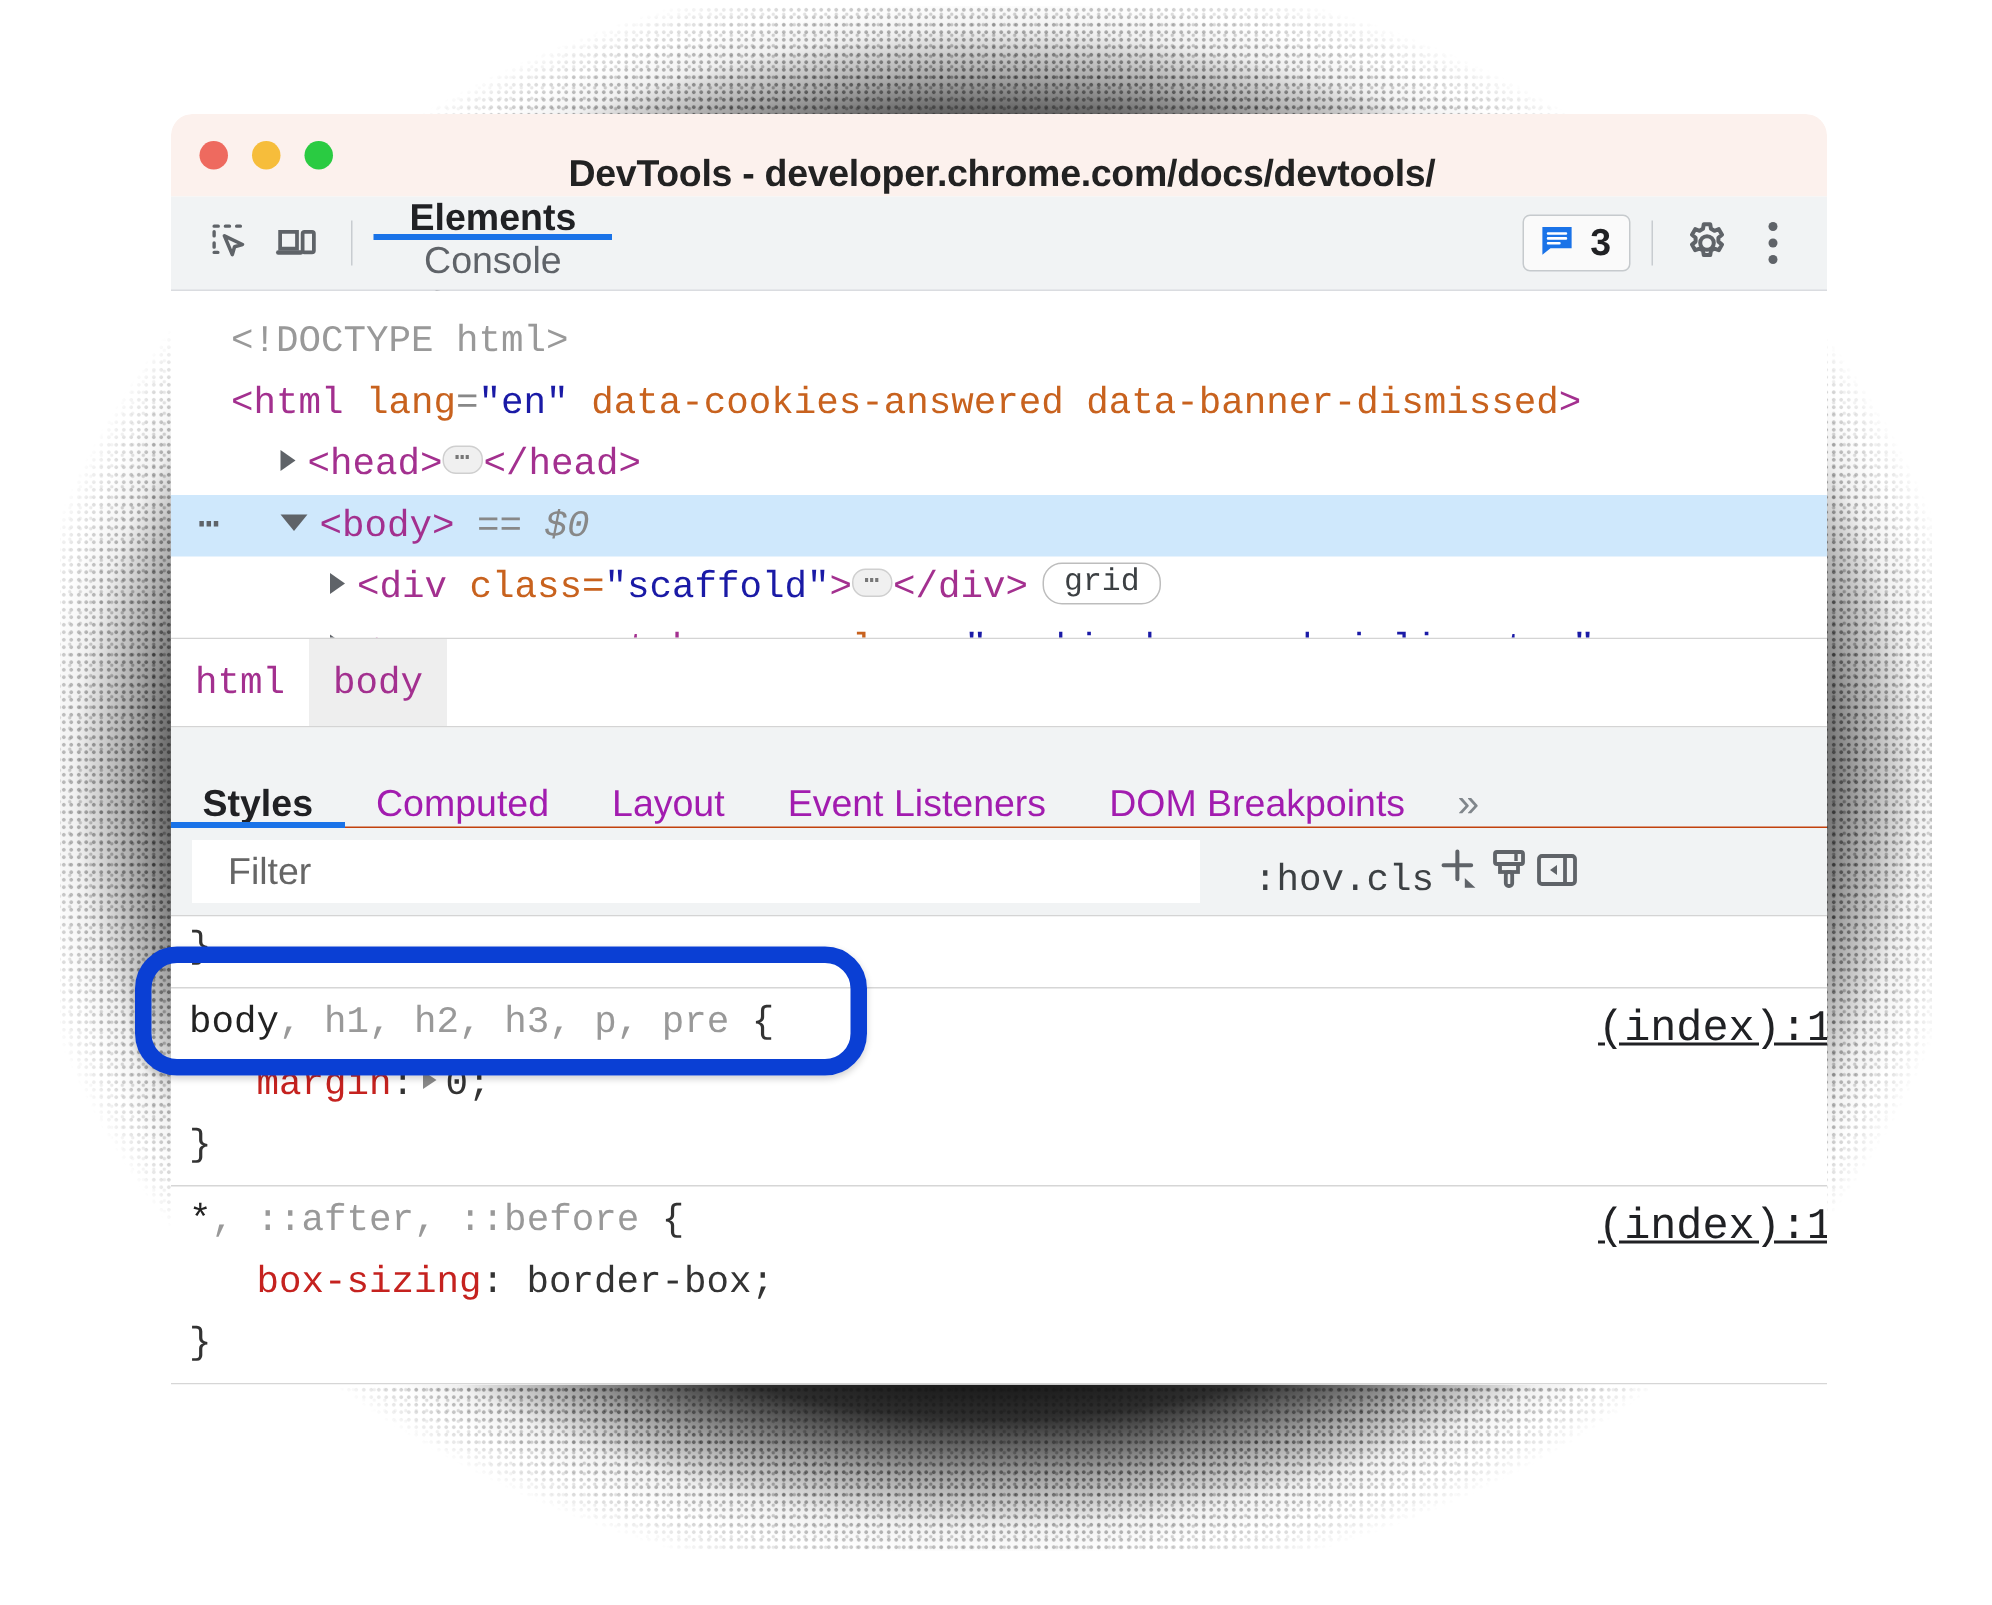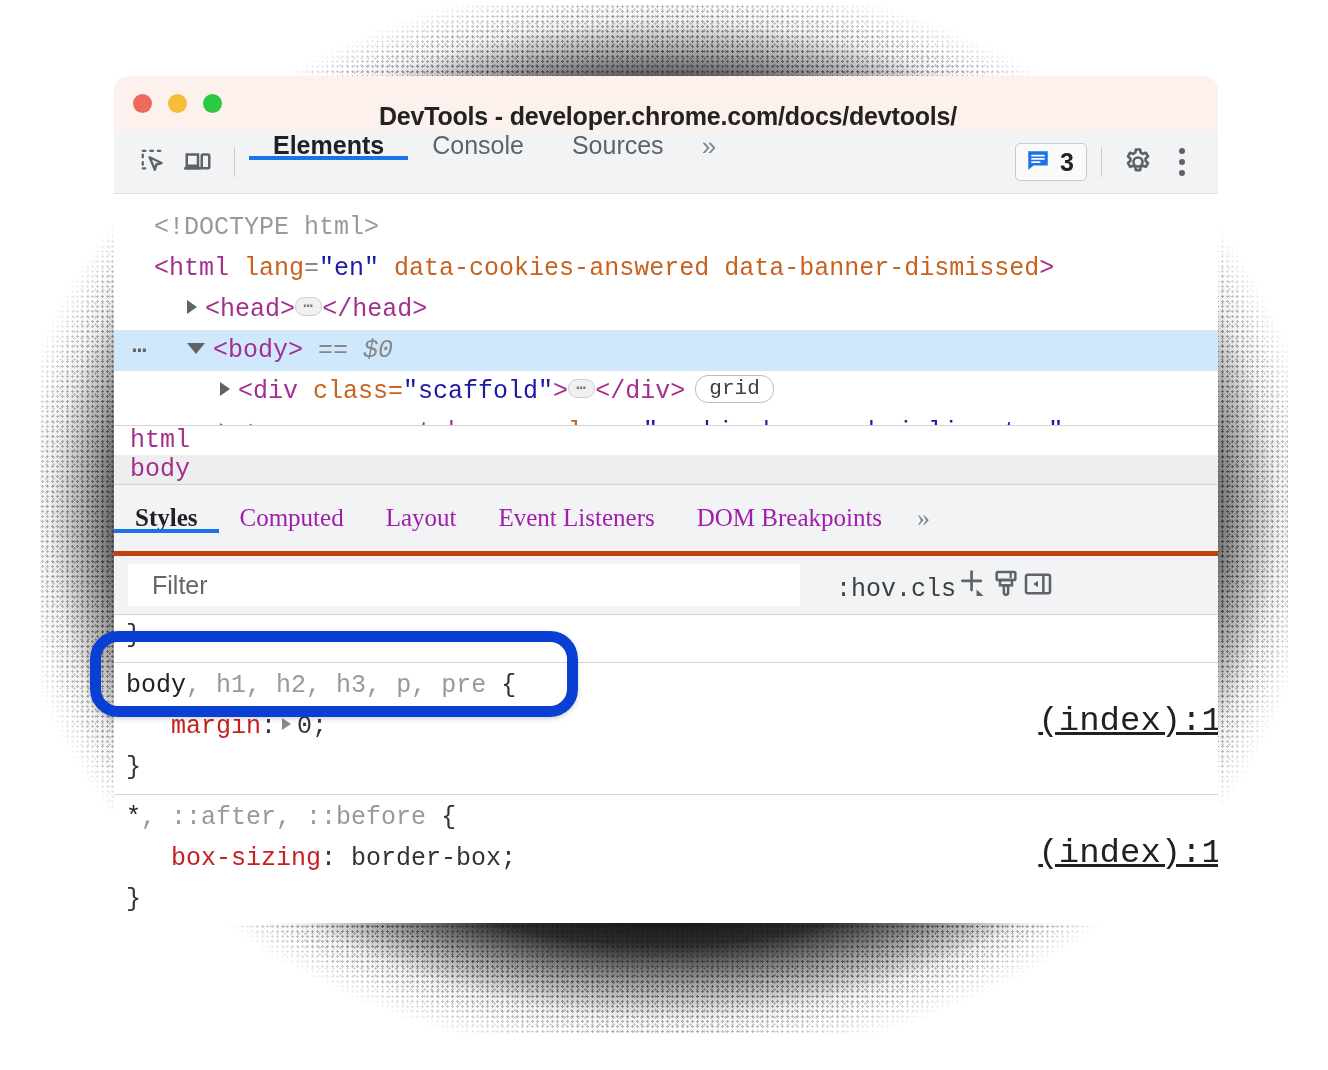--- a/index.html
+++ b/index.html
@@ -103,21 +103,21 @@
   .tb-icon {
     width: 44px; height: 40px;
     display: flex; align-items: center; justify-content: center;
     color: #5f6368;
     flex: none;
   }
   .tb-icon.first { margin-left: 18px; }
   .tb-sep {
     width: 1px; height: 30px; background: #c8ccd0; margin: 0 14px; flex: none;
   }
-  .tabs { display: flex; align-items: flex-start; height: 62px; }
+  .tabs { display: flex; align-items: center; height: 62px; flex-direction: column; }
   .tab {
     display: flex; align-items: center;
     padding: 0 24px;
     font-size: 25px;
     color: #5f6368;
     position: relative;
     white-space: nowrap;
   }
   .tab.active { color: #202124; font-weight: bold; }
   .tab.active::after {
@@ -231,38 +231,36 @@
 
   
   .crumbs {
     height: 58px;
     background: #ffffff;
     border-top: 1px solid #d4d4d4;
     border-bottom: 1px solid #d4d4d4;
     display: flex;
     align-items: stretch;
     font-family: "Liberation Mono", monospace;
-    flex-direction: column;
   }
   .crumb {
     display: flex; align-items: center;
     padding: 0 16px;
     font-size: 25px;
     color: #a3308f;
   }
   .crumb.active { background: #eeeeee; }
 
   
   .sp-tabs {
     height: 66px;
     background: #f1f3f4;
     display: flex;
-    align-items: center;
-    border-bottom: 5px solid #c2410c;
-    font-family: Liberation Serif, serif;
+    align-items: flex-end;
+    border-bottom: 1px solid #c2410c;
   }
   .sp-tab {
     display: flex; align-items: center;
     padding: 0 21px;
     font-size: 25px;
     color: #a21caf;
     position: relative;
     white-space: nowrap;
   }
   .sp-tab.active { color: #202124; font-weight: bold; }
@@ -320,25 +318,24 @@
   .sel-main { color: #222222; }
   .sel-dim { color: #999999; }
   .prop { color: #c5221f; }
   .propval { color: #333333; }
   .brace { color: #333333; }
   .src-link {
     position: absolute;
     right: -4px;
     top: 6px;
     font-family: "Liberation Mono", monospace;
-    font-size: 34px;
+    font-size: 29px;
     color: #202124;
     text-decoration: underline;
     white-space: nowrap;
-    margin-top: 32px;
   }
   .expand-tri {
     display: inline-block;
     width: 0; height: 0;
     border-left: 9px solid #8a8a8a;
     border-top: 6px solid transparent;
     border-bottom: 6px solid transparent;
     vertical-align: middle;
     position: relative;
     top: -2px;

